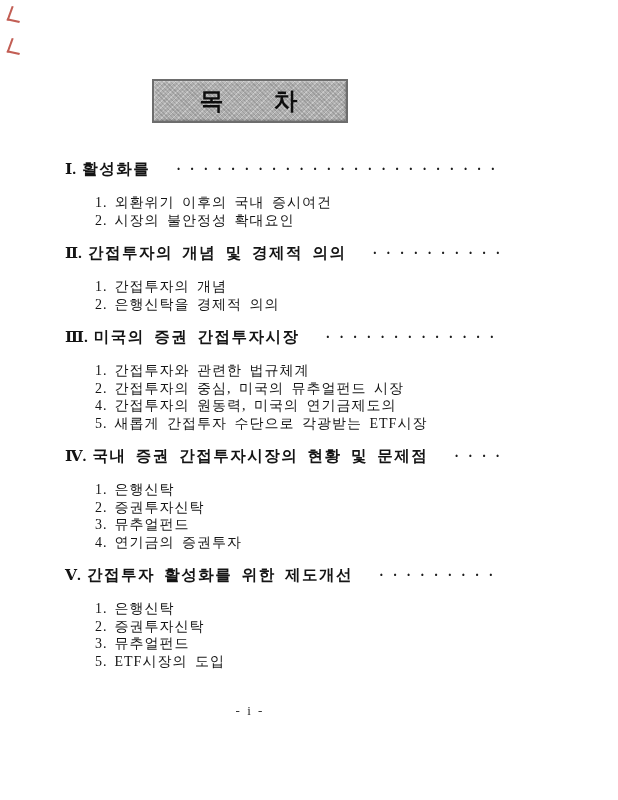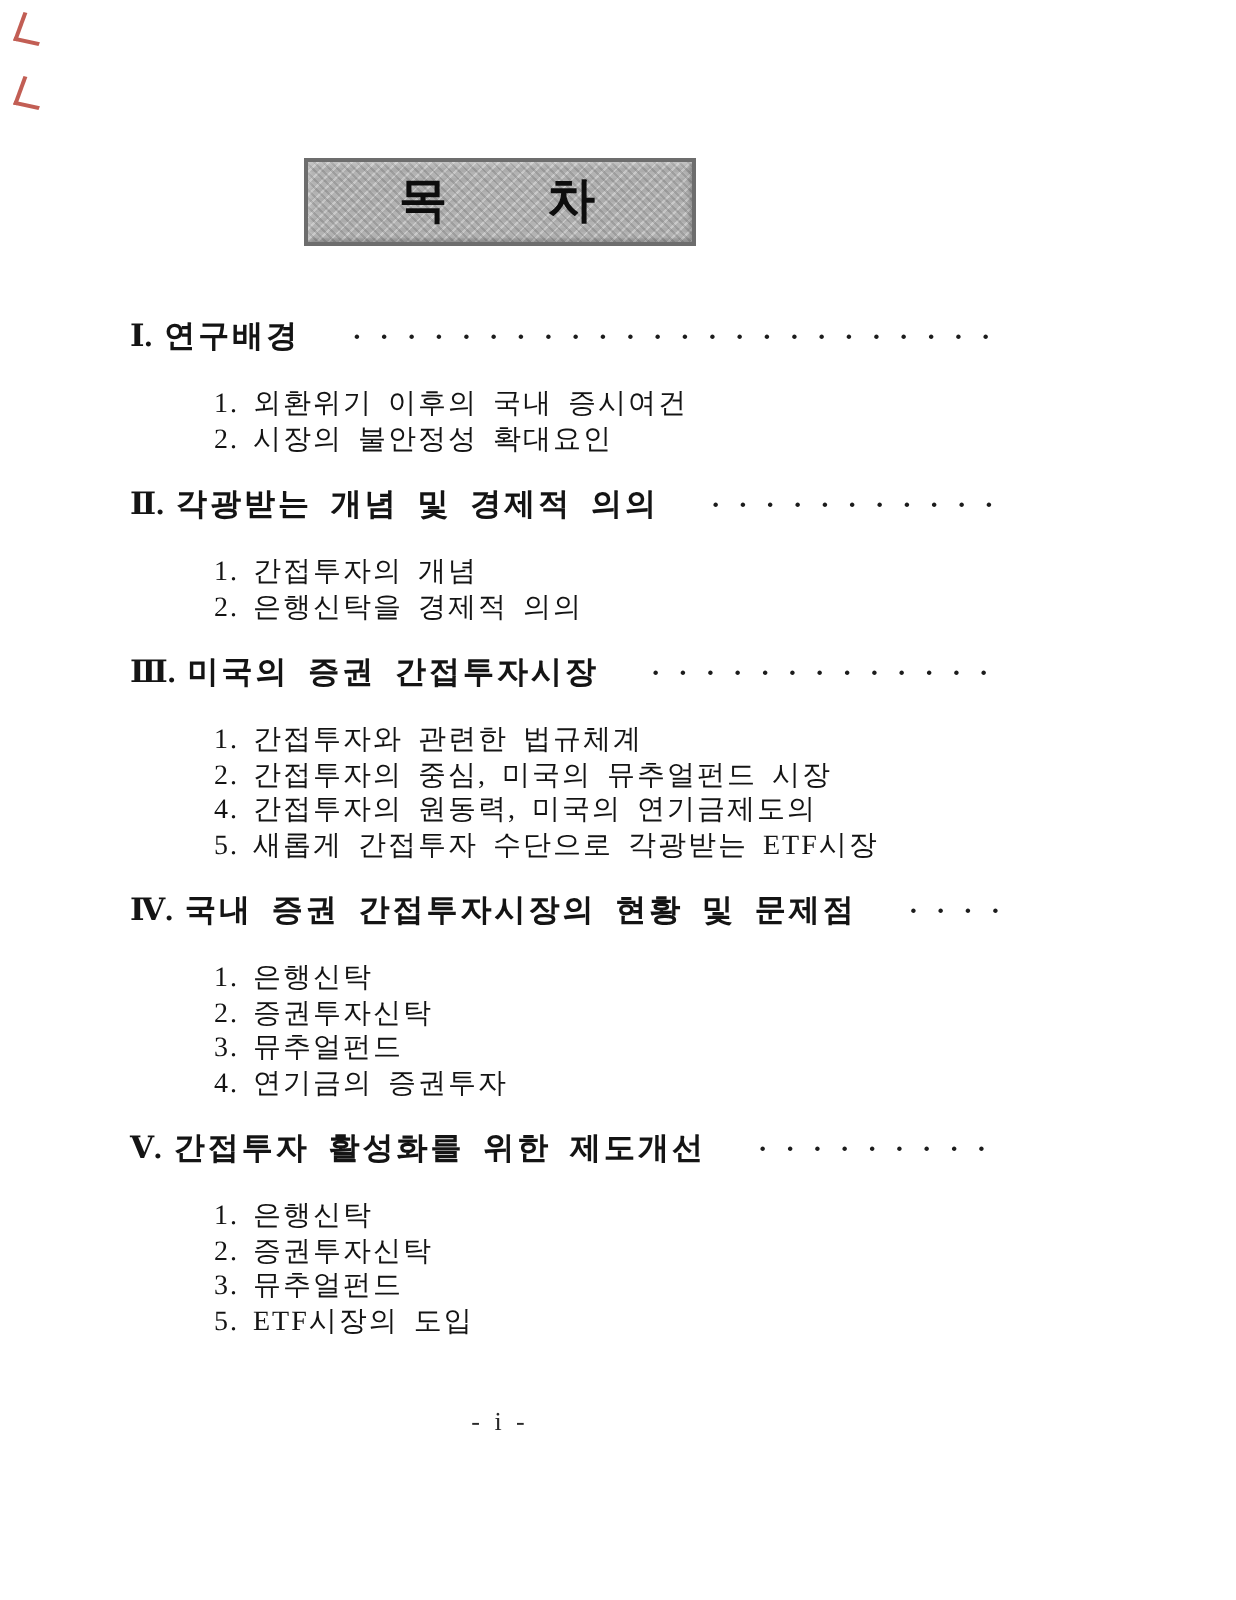--- a/index.html
+++ b/index.html
@@ -75,21 +75,20 @@
     color: #1c1c1c;
   }
   .sec-page { flex: 0 0 auto; font-size: 15.5px; letter-spacing: 1px; }
 
   .sub-list { margin: 16px 0 0 30px; }
   .sub-item {
     font-size: 14px;
     line-height: 17.5px;
     letter-spacing: 1px;
     white-space: nowrap;
-    margin-left: 12px;
   }
   .sub-no { margin-right: 7px; }
   .sub-text { word-spacing: 3px; }
 
   .footer {
     margin-top: 33px;
     text-align: center;
     font-size: 13px;
     letter-spacing: 2px;
     color: #2a2a2a;
@@ -105,31 +104,31 @@
     <span class="red-mark"></span>
   </div>
 
   <div class="title-box">
     <span class="title-text">목  차</span>
   </div>
 
   <div class="toc" id="toc">
       <div class="sec-row">
         <span class="sec-num">Ⅰ.</span>
-        <span class="sec-title">연구배경</span>
+        <span class="sec-title">활성화를</span>
         <span class="dots">····························································</span>
         <span class="sec-page">1</span>
       </div>
       <div class="sub-list">
         <div class="sub-item"><span class="sub-no">1.</span><span class="sub-text">외환위기 이후의 국내 증시여건</span></div>
         <div class="sub-item"><span class="sub-no">2.</span><span class="sub-text">시장의 불안정성 확대요인</span></div>
       </div>
       <div class="sec-row">
         <span class="sec-num">Ⅱ.</span>
-        <span class="sec-title">각광받는 개념 및 경제적 의의</span>
+        <span class="sec-title">간접투자의 개념 및 경제적 의의</span>
         <span class="dots">····························································</span>
         <span class="sec-page">5</span>
       </div>
       <div class="sub-list">
         <div class="sub-item"><span class="sub-no">1.</span><span class="sub-text">간접투자의 개념</span></div>
         <div class="sub-item"><span class="sub-no">2.</span><span class="sub-text">은행신탁을 경제적 의의</span></div>
       </div>
       <div class="sec-row">
         <span class="sec-num">Ⅲ.</span>
         <span class="sec-title">미국의 증권 간접투자시장</span>

